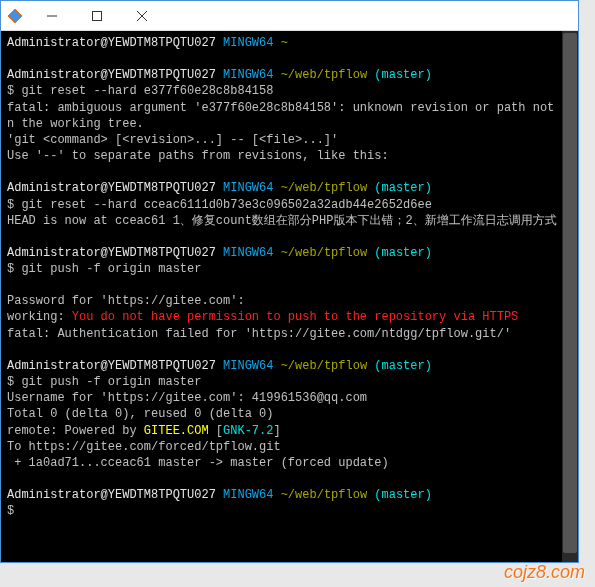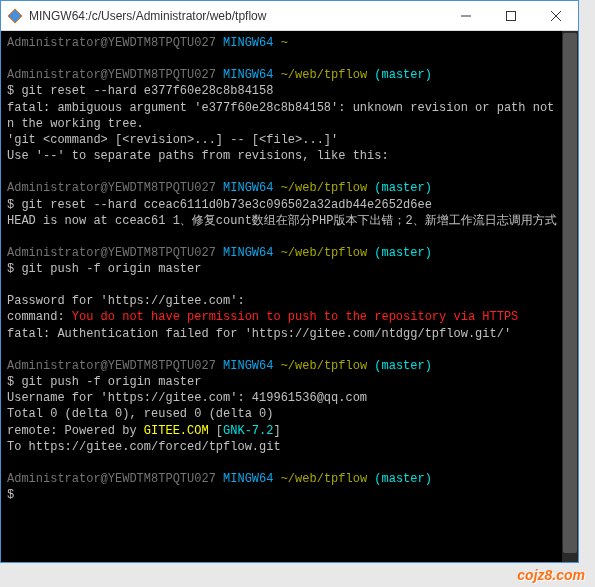--- a/index.html
+++ b/index.html
@@ -54,21 +54,21 @@
       background: #000;
       height: calc(100% - 30px);
       padding: 4px 6px;
       font-size: 12px;
       line-height: 1.35;
       color: #c0c0c0;
       overflow-y: auto;
       position: relative;
     }
     .line { white-space: pre-wrap; word-break: break-all; }
-    .green { color: #737373; }
+    .green { color: #e5e5e5; }
     .magenta { color: #0ea5e9; }
     .dimyellow { color: #a8a800; }
     .yellow { color: #ffff00; }
     .cyan { color: #00e0e0; }
     .red { color: #ff2020; }
     .white { color: #c0c0c0; }
     .blank { height: 16px; }
     .scrollbar {
       position: absolute;
       right: 0;
@@ -84,40 +84,39 @@
       top: 2px;
       height: 98%;
       background: #555;
       border-radius: 2px;
     }
     .watermark {
       position: absolute;
       bottom: 4px;
       right: 10px;
       font-family: Arial, sans-serif;
-      font-size: 14px;
-      font-weight: bold;
+      font-size: 18px;
+      font-weight: normal;
       font-style: italic;
       color: #ff6600;
       text-shadow: 1px 1px 0 #fff;
       opacity: 0.9;
     }
   </style>
 </head>
 <body>
 
 <div class="window">
   <div class="titlebar">
     <span class="title-icon">
       <svg viewBox="0 0 16 16">
           <polygon points="8,1 15,8 8,15 1,8" fill="#4a90d9"></polygon>
           <polygon points="8,1 15,8 8,15 1,8" fill="none" stroke="#ff6a00" stroke-width="1"></polygon>
         </svg>
     </span>
-    <span class="title-text">MINGW64:/c/Users/Administrator/web/tpflow</span>
     <div class="win-controls">
       <div class="win-btn">
         <svg width="10" height="10">
             <line x1="0" y1="5" x2="10" y2="5" stroke="#333" stroke-width="1"></line>
           </svg>
       </div>
       <div class="win-btn">
         <svg width="10" height="10">
             <rect x="0.5" y="0.5" width="9" height="9" fill="none" stroke="#333" stroke-width="1"></rect>
           </svg>
@@ -141,29 +140,30 @@
     <div class="line white">Use '--' to separate paths from revisions, like this:</div>
     <div class="blank"></div>
     <div class="line"><span class="green">Administrator@YEWDTM8TPQTU027</span> <span class="magenta">MINGW64</span> <span class="dimyellow">~/web/tpflow</span> <span class="cyan">(</span><span class="cyan">master</span><span class="cyan">)</span></div>
     <div class="line"><span class="white">$ </span><span class="white">git reset --hard cceac6111d0b73e3c096502a32adb44e2652d6ee</span></div>
     <div class="line white">HEAD is now at cceac61 1、修复count数组在部分PHP版本下出错；2、新增工作流日志调用方式</div>
     <div class="blank"></div>
     <div class="line"><span class="green">Administrator@YEWDTM8TPQTU027</span> <span class="magenta">MINGW64</span> <span class="dimyellow">~/web/tpflow</span> <span class="cyan">(</span><span class="cyan">master</span><span class="cyan">)</span></div>
     <div class="line"><span class="white">$ </span><span class="white">git push -f origin master</span></div>
     <div class="blank"></div>
     <div class="line white">Password for 'https://gitee.com':</div>
-    <div class="line"><span class="white">command: </span><span class="red">You do not have permission to push to the repository via HTTPS</span></div>
+    <div class="line"><span class="white">working: </span><span class="red">You do not have permission to push to the repository via HTTPS</span></div>
     <div class="line white">fatal: Authentication failed for 'https://gitee.com/ntdgg/tpflow.git/'</div>
     <div class="blank"></div>
     <div class="line"><span class="green">Administrator@YEWDTM8TPQTU027</span> <span class="magenta">MINGW64</span> <span class="dimyellow">~/web/tpflow</span> <span class="cyan">(</span><span class="cyan">master</span><span class="cyan">)</span></div>
     <div class="line"><span class="white">$ </span><span class="white">git push -f origin master</span></div>
     <div class="line white">Username for 'https://gitee.com': 419961536@qq.com</div>
     <div class="line white">Total 0 (delta 0), reused 0 (delta 0)</div>
     <div class="line"><span class="white">remote: Powered by </span><span class="yellow">GITEE.COM</span><span class="white"> [</span><span class="cyan">GNK-7.2</span><span class="white">]</span></div>
     <div class="line white">To https://gitee.com/forced/tpflow.git</div>
+    <div class="line white"> + 1a0ad71...cceac61 master -&gt; master (forced update)</div>
     <div class="blank"></div>
     <div class="line"><span class="green">Administrator@YEWDTM8TPQTU027</span> <span class="magenta">MINGW64</span> <span class="dimyellow">~/web/tpflow</span> <span class="cyan">(</span><span class="cyan">master</span><span class="cyan">)</span></div>
     <div class="line white">$ </div>
   </div>
 
   <div class="scrollbar">
     <div class="scroll-thumb"></div>
   </div>
 </div>
 

